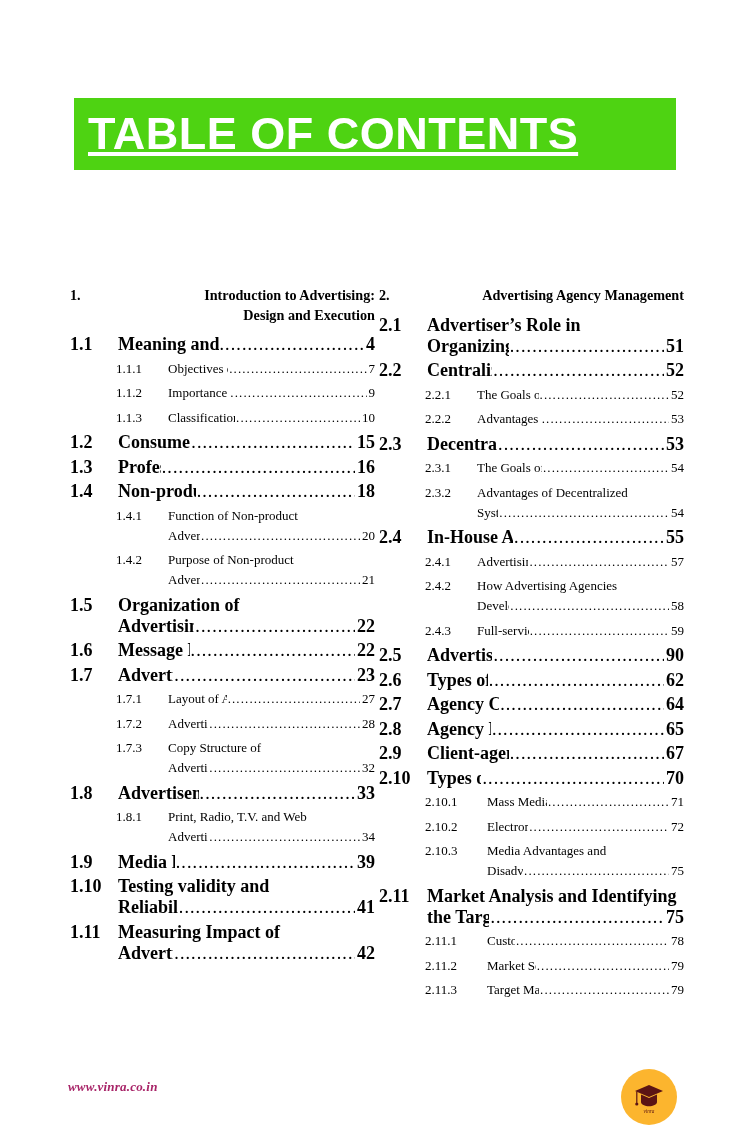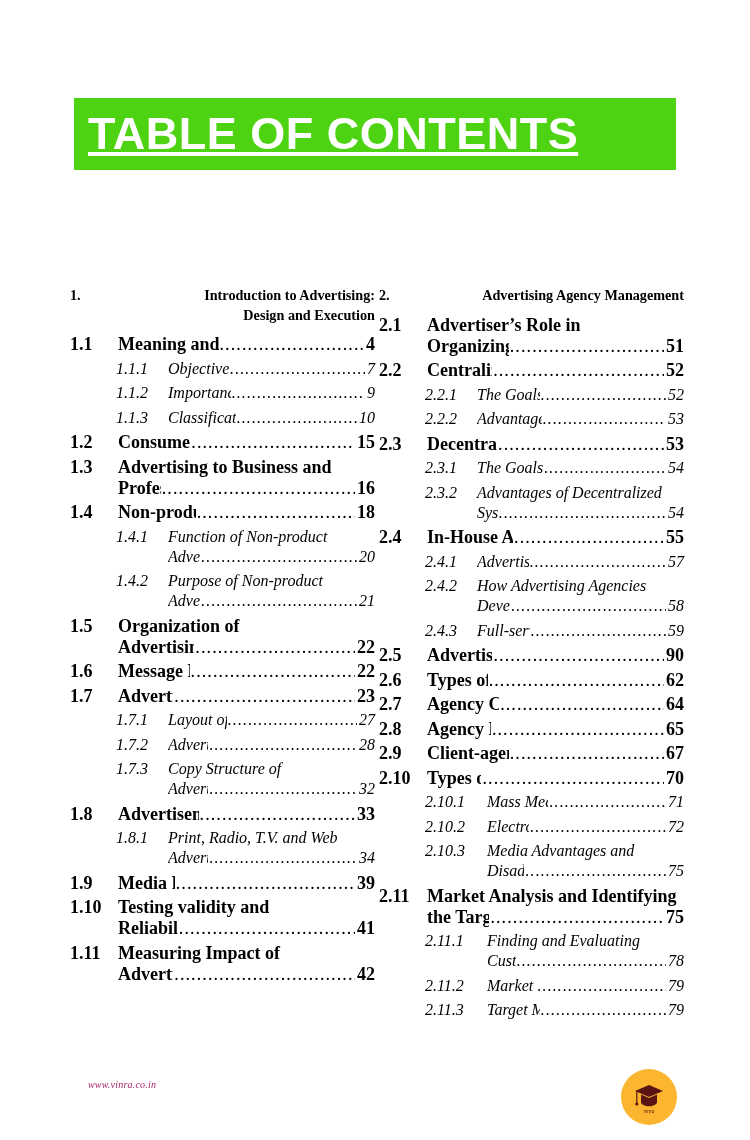--- a/index.html
+++ b/index.html
@@ -87,25 +87,24 @@
   }
   .entry.lvl2 {
     font-weight: bold;
   }
   .entry.lvl2 > .num {
     flex: 0 0 48px;
     width: 48px;
   }
   .entry.lvl3 {
     font-weight: normal;
-    font-size: 16px;
+    font-size: 13px;
     line-height: 20px;
     padding-left: 46px;
     margin-bottom: 4.5px;
-    font-style: italic;
   }
   .entry.lvl3 > .num {
     flex: 0 0 52px;
     width: 52px;
   }
   .entry.lvl3.wide > .num {
     flex: 0 0 62px;
     width: 62px;
   }
 
@@ -139,26 +138,26 @@
     white-space: nowrap;
     padding-left: 1px;
   }
   .plainline {
     white-space: nowrap;
   }
 
   
   .footer-url {
     position: absolute;
-    left: 88px;
+    left: 68px;
     top: 1079px;
     font-family: "Liberation Serif", "DejaVu Serif", serif;
     font-style: italic;
-    font-weight: normal;
-    font-size: 10px;
+    font-weight: bold;
+    font-size: 13px;
     color: #a82468;
     letter-spacing: 0.2px;
   }
   .logo {
     position: absolute;
     left: 621px;
     top: 1069px;
     width: 56px;
     height: 56px;
     border-radius: 50%;
@@ -227,21 +226,20 @@
           <div class="leader">
             <span class="txt">Consumer Advertising</span>
             <span class="dots">......................................................................</span>
             <span class="pg">15</span>
           </div>
         </div>
       </div>
       <div class="entry lvl2">
         <div class="num">1.3</div>
         <div class="body">
-          <div class="plainline">Advertising to Business and</div>
           <div class="leader">
             <span class="txt">Professions</span>
             <span class="dots">......................................................................</span>
             <span class="pg">16</span>
           </div>
         </div>
       </div>
       <div class="entry lvl2">
         <div class="num">1.4</div>
         <div class="body">
@@ -608,21 +606,20 @@
           <div class="leader">
             <span class="txt">the Target Market</span>
             <span class="dots">......................................................................</span>
             <span class="pg">75</span>
           </div>
         </div>
       </div>
       <div class="entry lvl3 wide">
         <div class="num">2.11.1</div>
         <div class="body">
-          <div class="plainline">Finding and Evaluating</div>
           <div class="leader">
             <span class="txt">Customers</span>
             <span class="dots">......................................................................</span>
             <span class="pg">78</span>
           </div>
         </div>
       </div>
       <div class="entry lvl3 wide">
         <div class="num">2.11.2</div>
         <div class="body">

